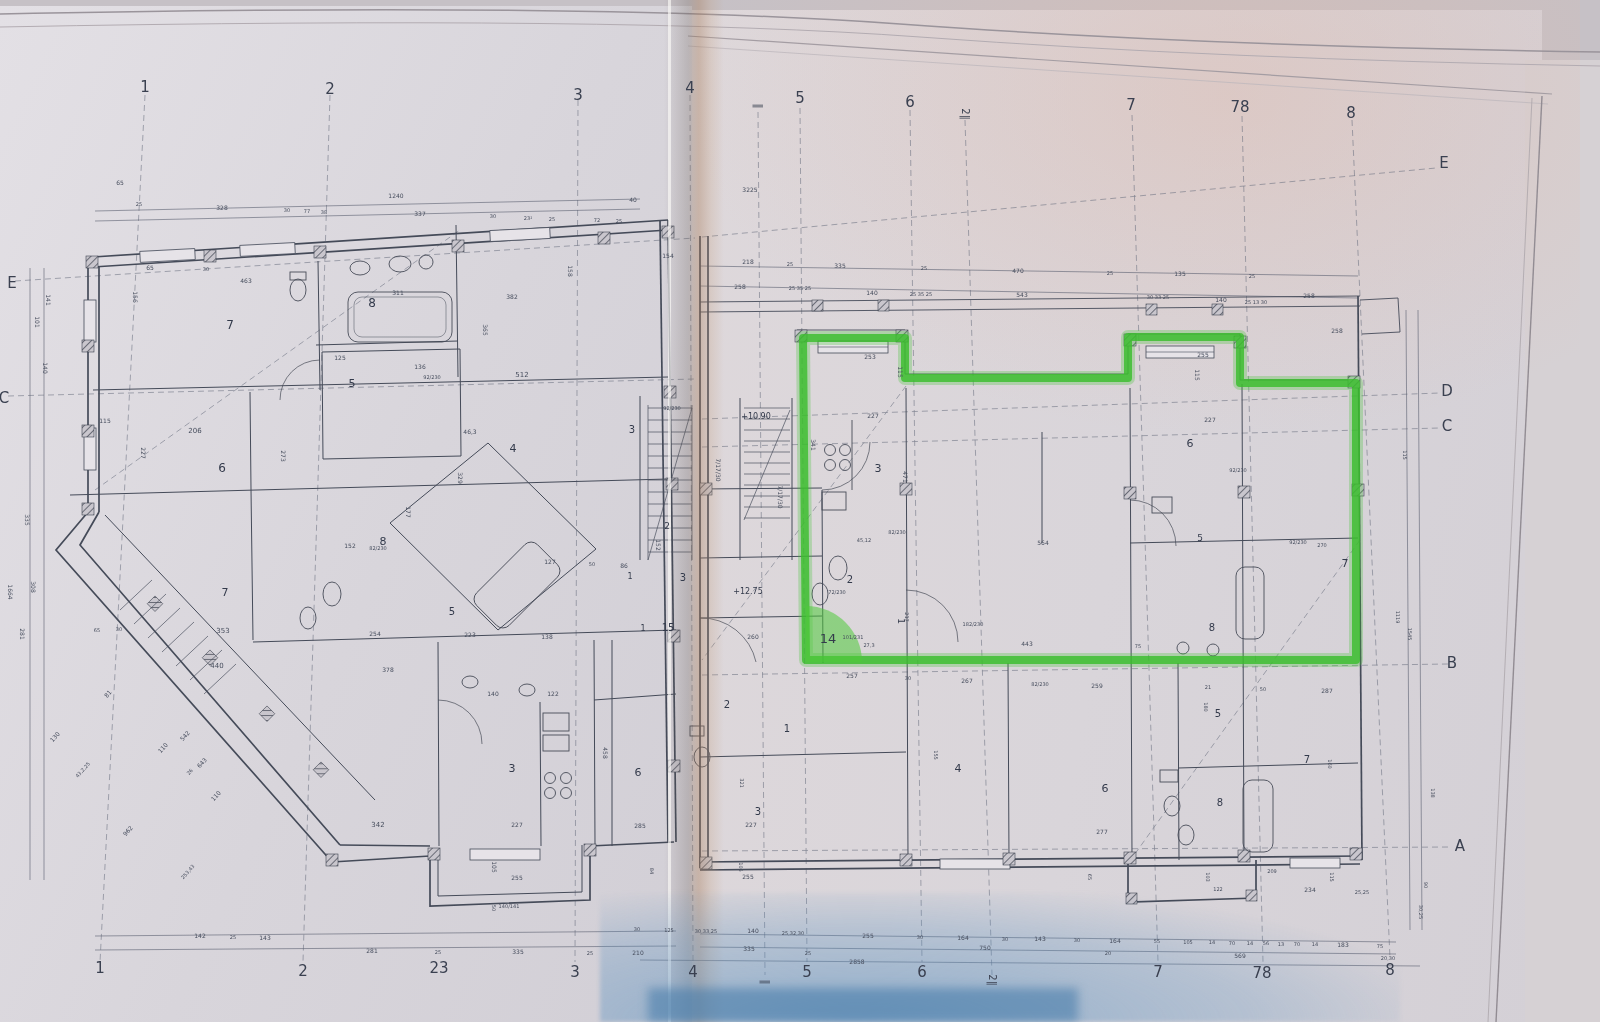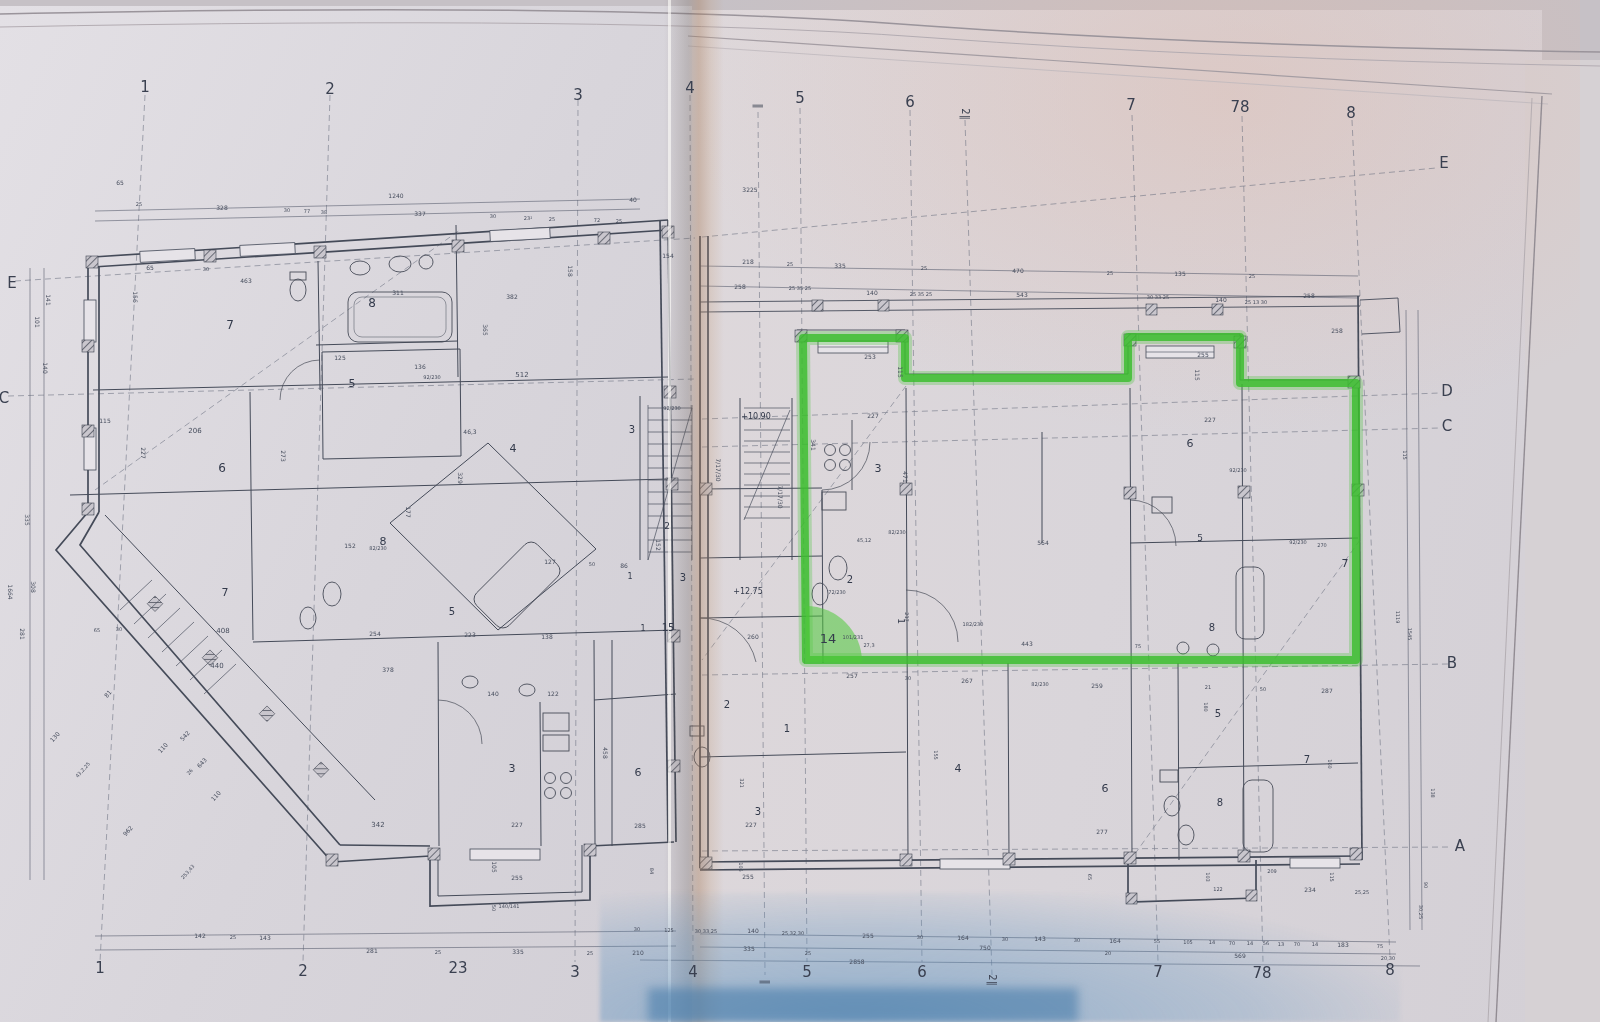--- a/index.html
+++ b/index.html
@@ -311,21 +311,21 @@
       <span class="lbl axis-label" style="left: 800px; top: 98px; transform: translate(-50%, -50%) rotate(0deg);">5</span>
       <span class="lbl axis-label" style="left: 910px; top: 102px; transform: translate(-50%, -50%) rotate(0deg);">6</span>
       <span class="lbl axis-label" style="left: 965px; top: 114px; font-size: 10px; transform: translate(-50%, -50%) rotate(90deg);">2‖</span>
       <span class="lbl axis-label" style="left: 1131px; top: 105px; transform: translate(-50%, -50%) rotate(0deg);">7</span>
       <span class="lbl axis-label" style="left: 1240px; top: 107px; transform: translate(-50%, -50%) rotate(0deg);">78</span>
       <span class="lbl axis-label" style="left: 1351px; top: 113px; transform: translate(-50%, -50%) rotate(0deg);">8</span>
     </div>
   <div class="lbl-layer">
       <span class="lbl axis-label" style="left: 100px; top: 968px; transform: translate(-50%, -50%) rotate(0deg);">1</span>
       <span class="lbl axis-label" style="left: 303px; top: 971px; transform: translate(-50%, -50%) rotate(0deg);">2</span>
-      <span class="lbl axis-label" style="left: 458px; top: 968px; transform: translate(-50%, -50%) rotate(0deg);">23</span>
+      <span class="lbl axis-label" style="left: 439px; top: 968px; transform: translate(-50%, -50%) rotate(0deg);">23</span>
       <span class="lbl axis-label" style="left: 575px; top: 972px; transform: translate(-50%, -50%) rotate(0deg);">3</span>
       <span class="lbl axis-label" style="left: 693px; top: 972px; transform: translate(-50%, -50%) rotate(0deg);">4</span>
       <span class="lbl axis-label" style="left: 765px; top: 982px; font-size: 10px; transform: translate(-50%, -50%) rotate(90deg);">‖</span>
       <span class="lbl axis-label" style="left: 807px; top: 972px; transform: translate(-50%, -50%) rotate(0deg);">5</span>
       <span class="lbl axis-label" style="left: 922px; top: 972px; transform: translate(-50%, -50%) rotate(0deg);">6</span>
       <span class="lbl axis-label" style="left: 992px; top: 980px; font-size: 10px; transform: translate(-50%, -50%) rotate(90deg);">2‖</span>
       <span class="lbl axis-label" style="left: 1158px; top: 972px; transform: translate(-50%, -50%) rotate(0deg);">7</span>
       <span class="lbl axis-label" style="left: 1262px; top: 973px; transform: translate(-50%, -50%) rotate(0deg);">78</span>
       <span class="lbl axis-label" style="left: 1390px; top: 970px; transform: translate(-50%, -50%) rotate(0deg);">8</span>
     </div>
@@ -446,21 +446,21 @@
       <span class="lbl dim-label" style="left: 378px; top: 548px; font-size: 5px; transform: translate(-50%, -50%) rotate(0deg);">82/230</span>
       <span class="lbl dim-label" style="left: 550px; top: 562px; font-size: 6px; transform: translate(-50%, -50%) rotate(0deg);">127</span>
       <span class="lbl dim-label" style="left: 592px; top: 564px; font-size: 5px; transform: translate(-50%, -50%) rotate(0deg);">50</span>
       <span class="lbl dim-label" style="left: 624px; top: 566px; font-size: 6px; transform: translate(-50%, -50%) rotate(0deg);">86</span>
       <span class="lbl dim-label" style="left: 658px; top: 545px; font-size: 6px; transform: translate(-50%, -50%) rotate(90deg);">152</span>
       <span class="lbl dim-label" style="left: 375px; top: 634px; font-size: 6px; transform: translate(-50%, -50%) rotate(0deg);">254</span>
       <span class="lbl dim-label" style="left: 470px; top: 635px; font-size: 6px; transform: translate(-50%, -50%) rotate(0deg);">223</span>
       <span class="lbl dim-label" style="left: 388px; top: 670px; font-size: 6px; transform: translate(-50%, -50%) rotate(0deg);">378</span>
       <span class="lbl dim-label" style="left: 547px; top: 637px; font-size: 6px; transform: translate(-50%, -50%) rotate(0deg);">138</span>
       <span class="lbl dim-label" style="left: 753px; top: 637px; font-size: 6px; transform: translate(-50%, -50%) rotate(0deg);">260</span>
-      <span class="lbl dim-label" style="left: 223px; top: 631px; font-size: 7px; transform: translate(-50%, -50%) rotate(0deg);">408</span>
+      <span class="lbl dim-label" style="left: 223px; top: 631px; font-size: 7px; transform: translate(-50%, -50%) rotate(0deg);">353</span>
       <span class="lbl dim-label" style="left: 97px; top: 630px; font-size: 5px; transform: translate(-50%, -50%) rotate(0deg);">65</span>
       <span class="lbl dim-label" style="left: 119px; top: 629px; font-size: 5px; transform: translate(-50%, -50%) rotate(0deg);">30</span>
       <span class="lbl dim-label" style="left: 217px; top: 666px; font-size: 7px; transform: translate(-50%, -50%) rotate(0deg);">440</span>
       <span class="lbl dim-label" style="left: 378px; top: 825px; font-size: 7px; transform: translate(-50%, -50%) rotate(0deg);">342</span>
       <span class="lbl dim-label" style="left: 108px; top: 694px; font-size: 6px; transform: translate(-50%, -50%) rotate(-48deg);">81</span>
       <span class="lbl dim-label" style="left: 83px; top: 770px; font-size: 5px; transform: translate(-50%, -50%) rotate(-48deg);">43,2,25</span>
       <span class="lbl dim-label" style="left: 163px; top: 748px; font-size: 6px; transform: translate(-50%, -50%) rotate(-48deg);">110</span>
       <span class="lbl dim-label" style="left: 190px; top: 772px; font-size: 5px; transform: translate(-50%, -50%) rotate(-48deg);">26</span>
       <span class="lbl dim-label" style="left: 202px; top: 763px; font-size: 6px; transform: translate(-50%, -50%) rotate(-48deg);">643</span>
       <span class="lbl dim-label" style="left: 216px; top: 796px; font-size: 6px; transform: translate(-50%, -50%) rotate(-48deg);">110</span>

